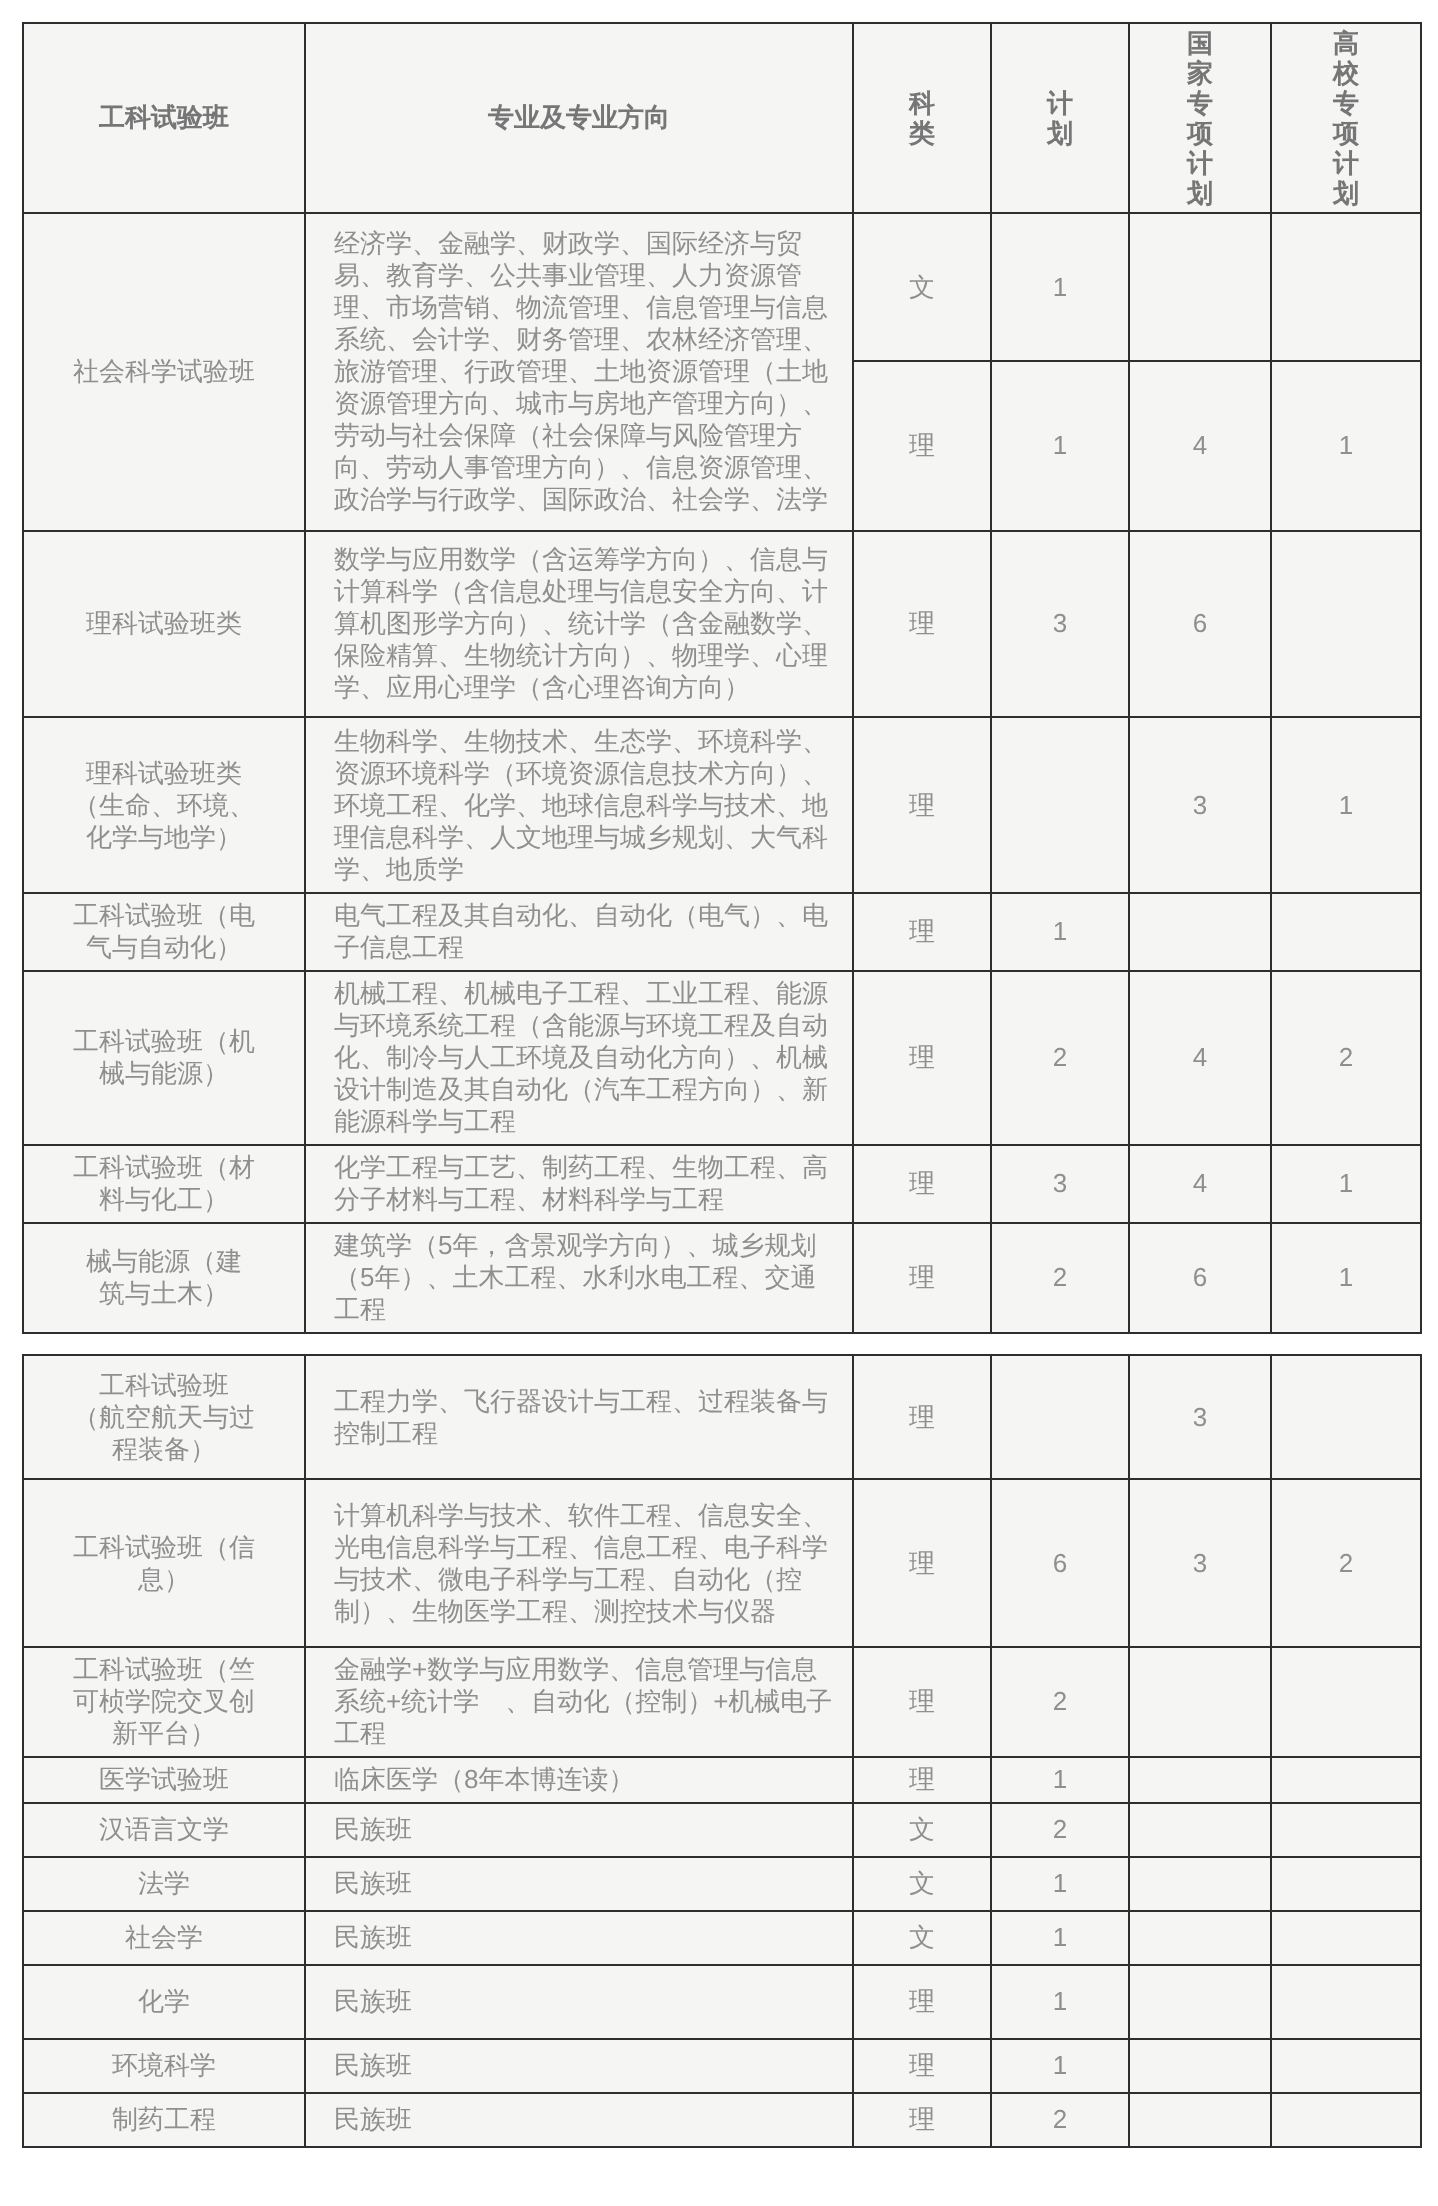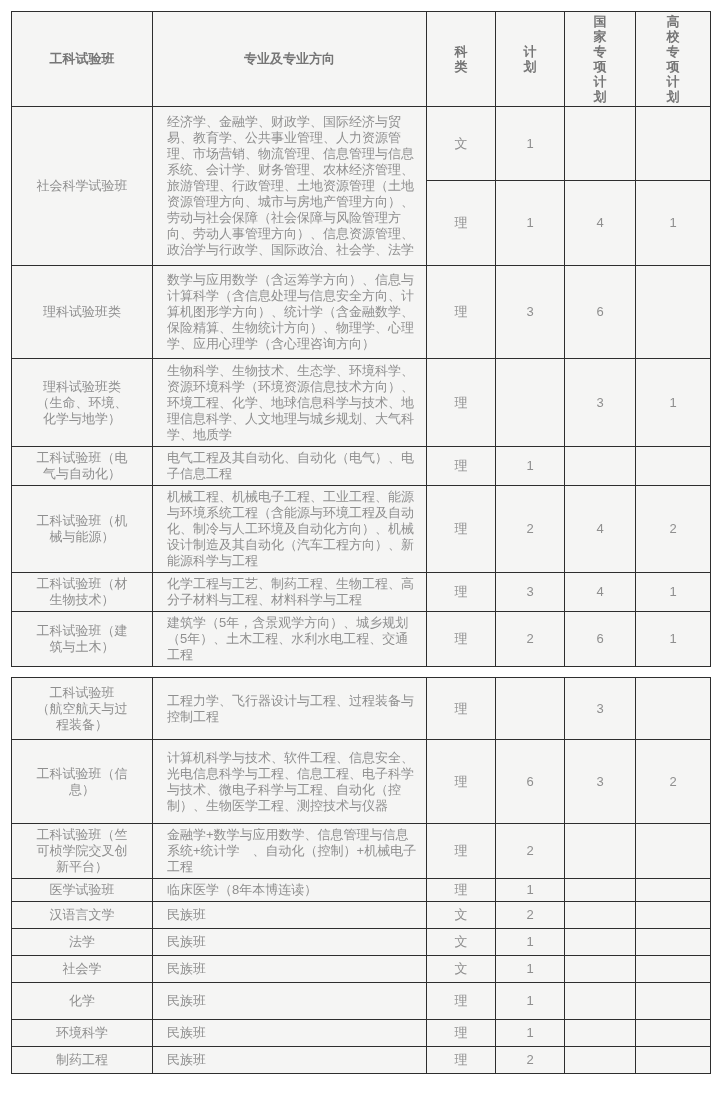--- a/index.html
+++ b/index.html
@@ -125,29 +125,29 @@
       <td class="name-cell">工科试验班（机
 械与能源）</td>
       <td class="major-cell">机械工程、机械电子工程、工业工程、能源与环境系统工程（含能源与环境工程及自动化、制冷与人工环境及自动化方向）、机械设计制造及其自动化（汽车工程方向）、新能源科学与工程</td>
       <td class="cat-cell">理</td>
       <td class="num-cell">2</td>
       <td class="num-cell">4</td>
       <td class="num-cell">2</td>
     </tr>
     <tr style="height:38px">
       <td class="name-cell">工科试验班（材
-生物技术）</td>
+料与化工）</td>
       <td class="major-cell">化学工程与工艺、制药工程、生物工程、高分子材料与工程、材料科学与工程</td>
       <td class="cat-cell">理</td>
       <td class="num-cell">3</td>
       <td class="num-cell">4</td>
       <td class="num-cell">1</td>
     </tr>
     <tr style="height:47px">
-      <td class="name-cell">工科试验班（建
+      <td class="name-cell">械与能源（建
 筑与土木）</td>
       <td class="major-cell">建筑学（5年，含景观学方向）、城乡规划（5年）、土木工程、水利水电工程、交通工程</td>
       <td class="cat-cell">理</td>
       <td class="num-cell">2</td>
       <td class="num-cell">6</td>
       <td class="num-cell">1</td>
     </tr>
   </tbody>
     </table>
 

